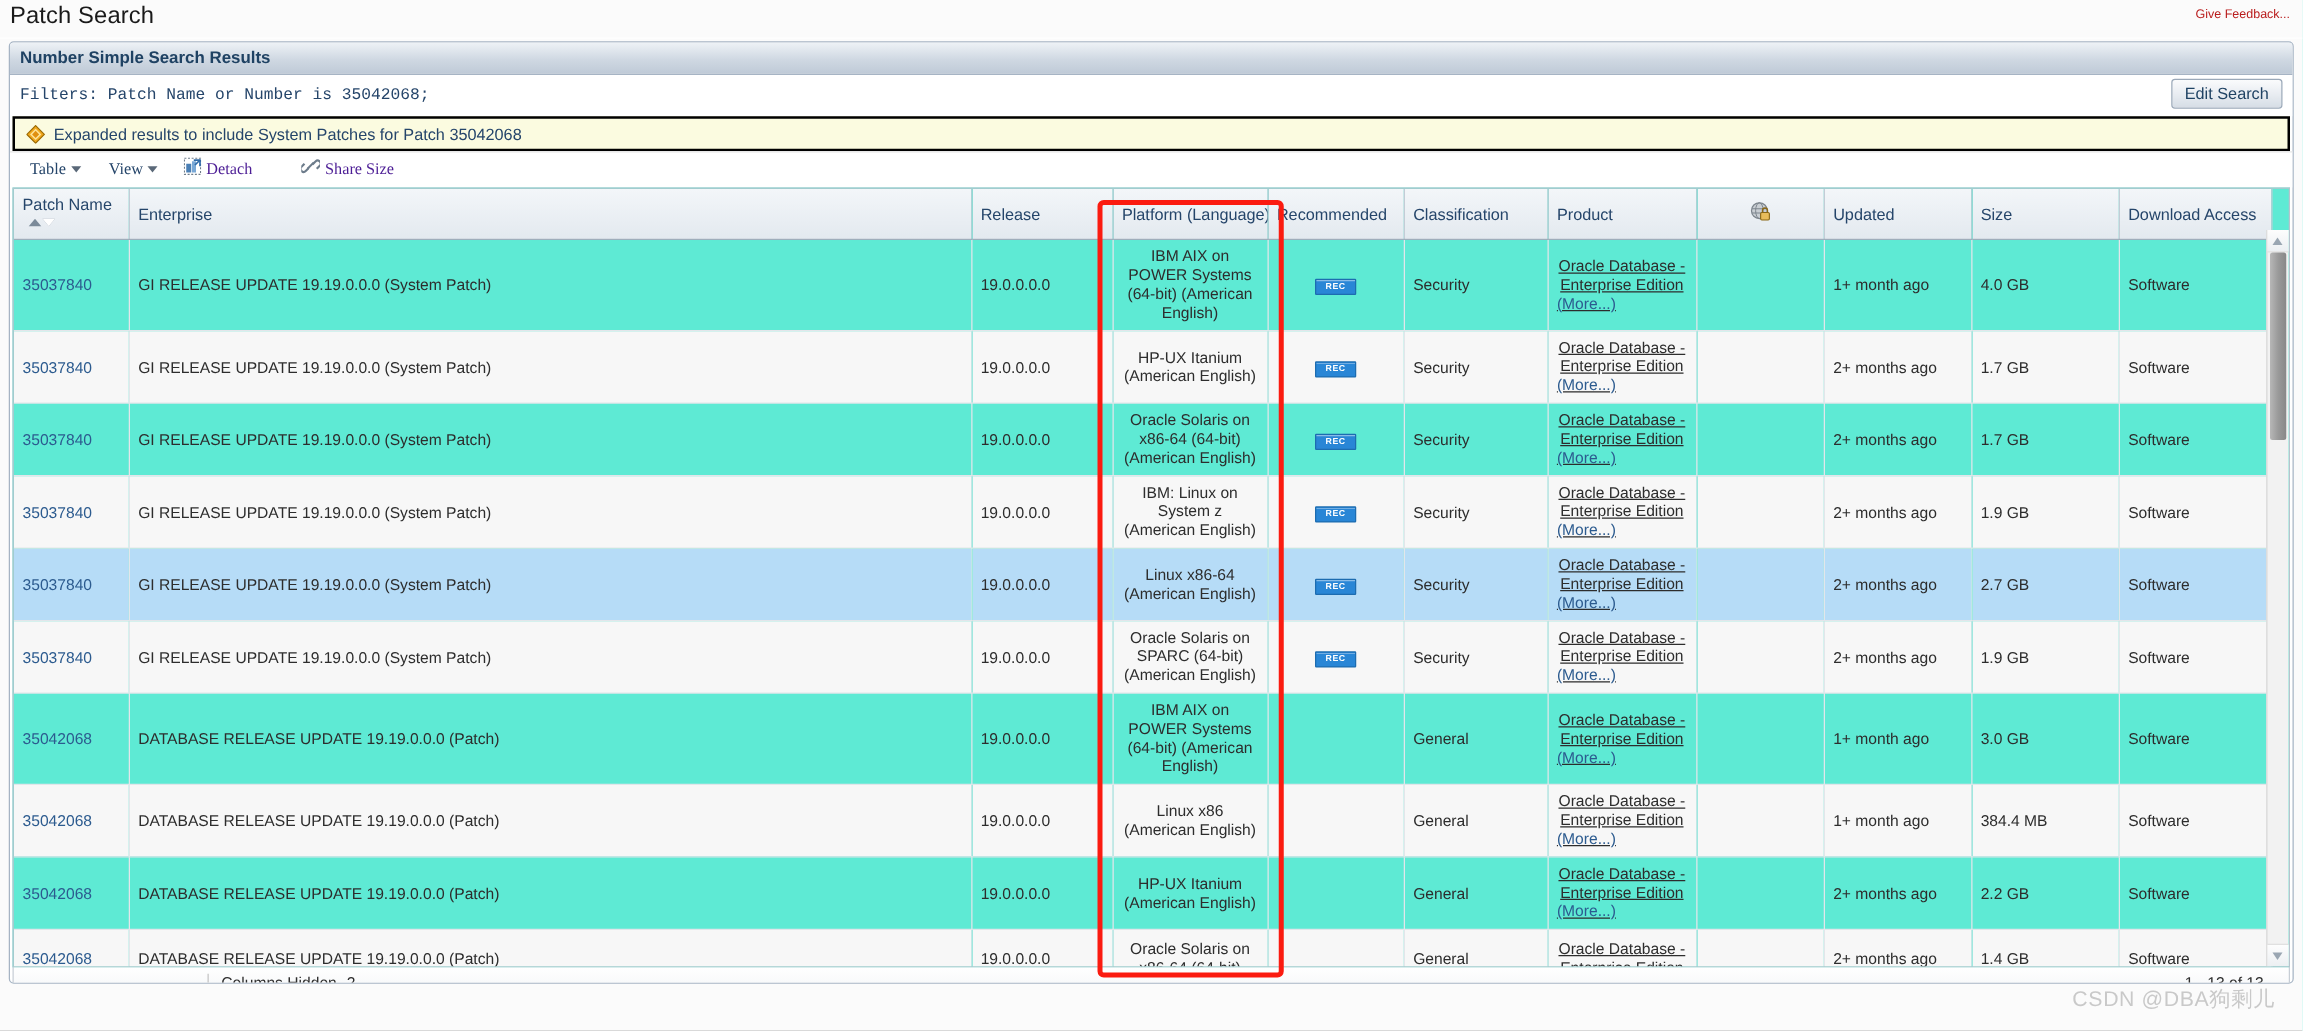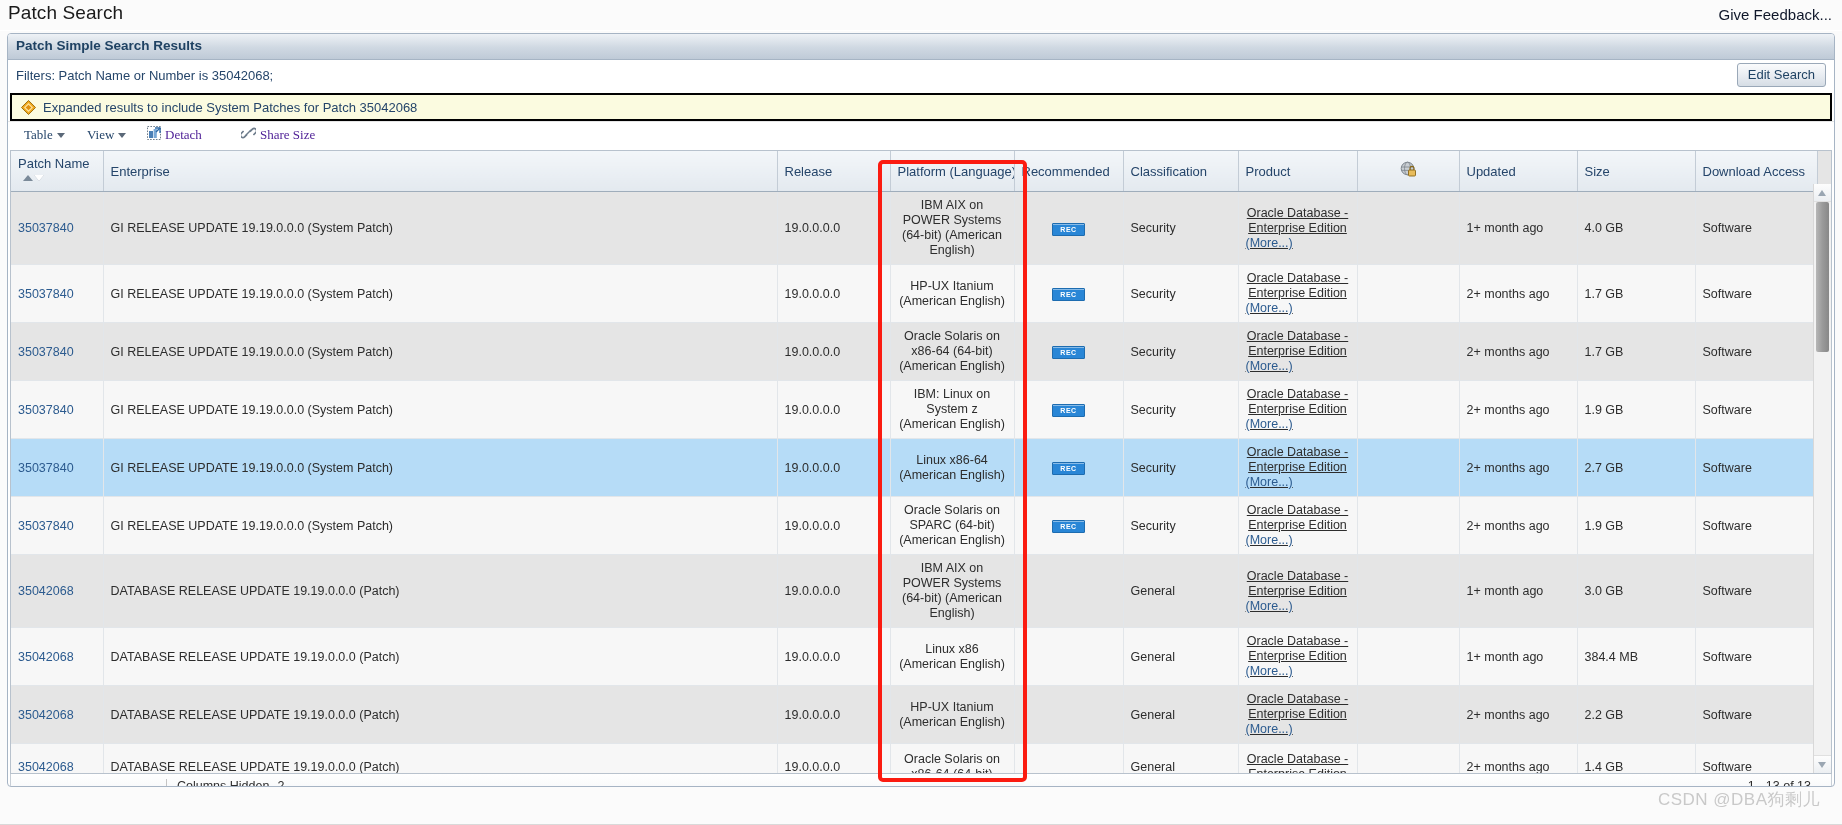--- a/index.html
+++ b/index.html
@@ -26,22 +26,22 @@
   .page-title {
     position: absolute;
     left: 8px; top: 2px;
     font-size: 19px;
     color: #1a1a1a;
     letter-spacing: .1px;
   }
   .give-feedback {
     position: absolute;
     right: 10px; top: 6px;
-    font-size: 15px;
-    color: #0f172a;
+    font-size: 10px;
+    color: #b91c1c;
     cursor: pointer;
   }
 
   
   .panel {
     position: absolute;
     left: 7px; top: 33px;
     width: 1828px;
     height: 754px;
     border: 1px solid #a6b4c4;
@@ -65,20 +65,21 @@
 
   .filters-row {
     position: relative;
     height: 33px;
     background: #ffffff;
   }
   .filters-text {
     position: absolute; left: 8px; top: 8px;
     font-size: 13px;
     color: #25456a;
+    font-family: Liberation Mono, monospace;
   }
   .edit-search-btn {
     position: absolute; right: 8px; top: 3px;
     font-size: 13px;
     color: #1f4263;
     padding: 3px 10px 4px 10px;
     background: linear-gradient(to bottom,#fafbfc 0%, #e9edf2 50%, #d6dde5 100%);
     border: 1px solid #9aa8b8;
     border-radius: 3px;
     cursor: pointer;
@@ -132,21 +133,21 @@
   }
   .tb-link { color: #4c1d95; }
 
   
   .table-wrap {
     position: relative;
     margin: 0 2px;
     border: 1px solid #b8c2cd;
     height: 624px;
     box-sizing: border-box;
-    background: #e5e5e5;
+    background: #5eead4;
     overflow: hidden;
   }
   table.grid {
     border-collapse: collapse;
     table-layout: fixed;
     width: 1806px;
     font-size: 12.5px;
     color: #2d2d2d;
   }
   table.grid th {
@@ -304,21 +305,21 @@
 <div class="page">
 
   <div class="topbar">
     <div class="page-title">Patch Search</div>
     <div class="give-feedback">Give Feedback...</div>
   </div>
 
   <div class="panel">
 
     <div class="panel-header">
-      <div class="ph-title">Patch Simple Search Results</div>
+      <div class="ph-title">Number Simple Search Results</div>
     </div>
 
     <div class="filters-row">
       <div class="filters-text">Filters: Patch Name or Number is 35042068;</div>
       <div class="edit-search-btn">Edit Search</div>
     </div>
 
     <div class="info-bar">
       <span class="info-icon">
         <svg width="15" height="15" viewBox="0 0 16 16">

